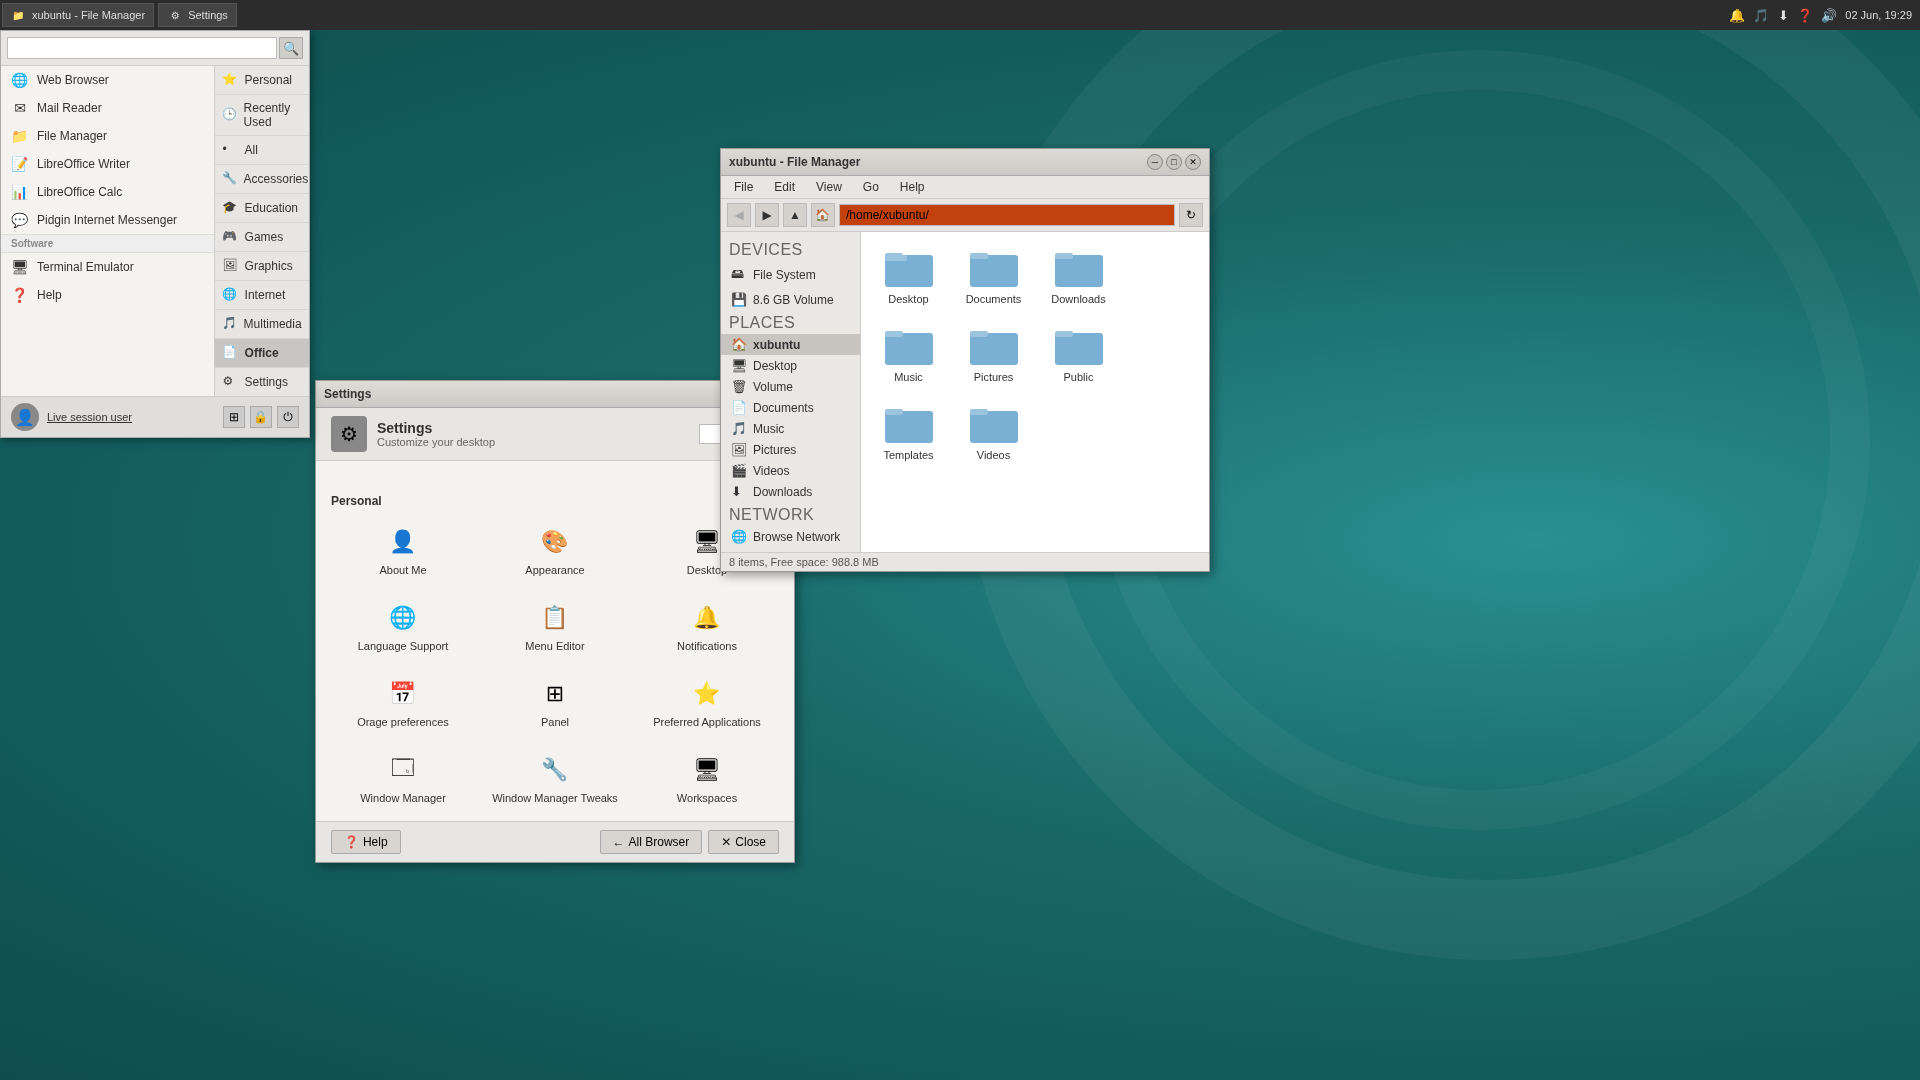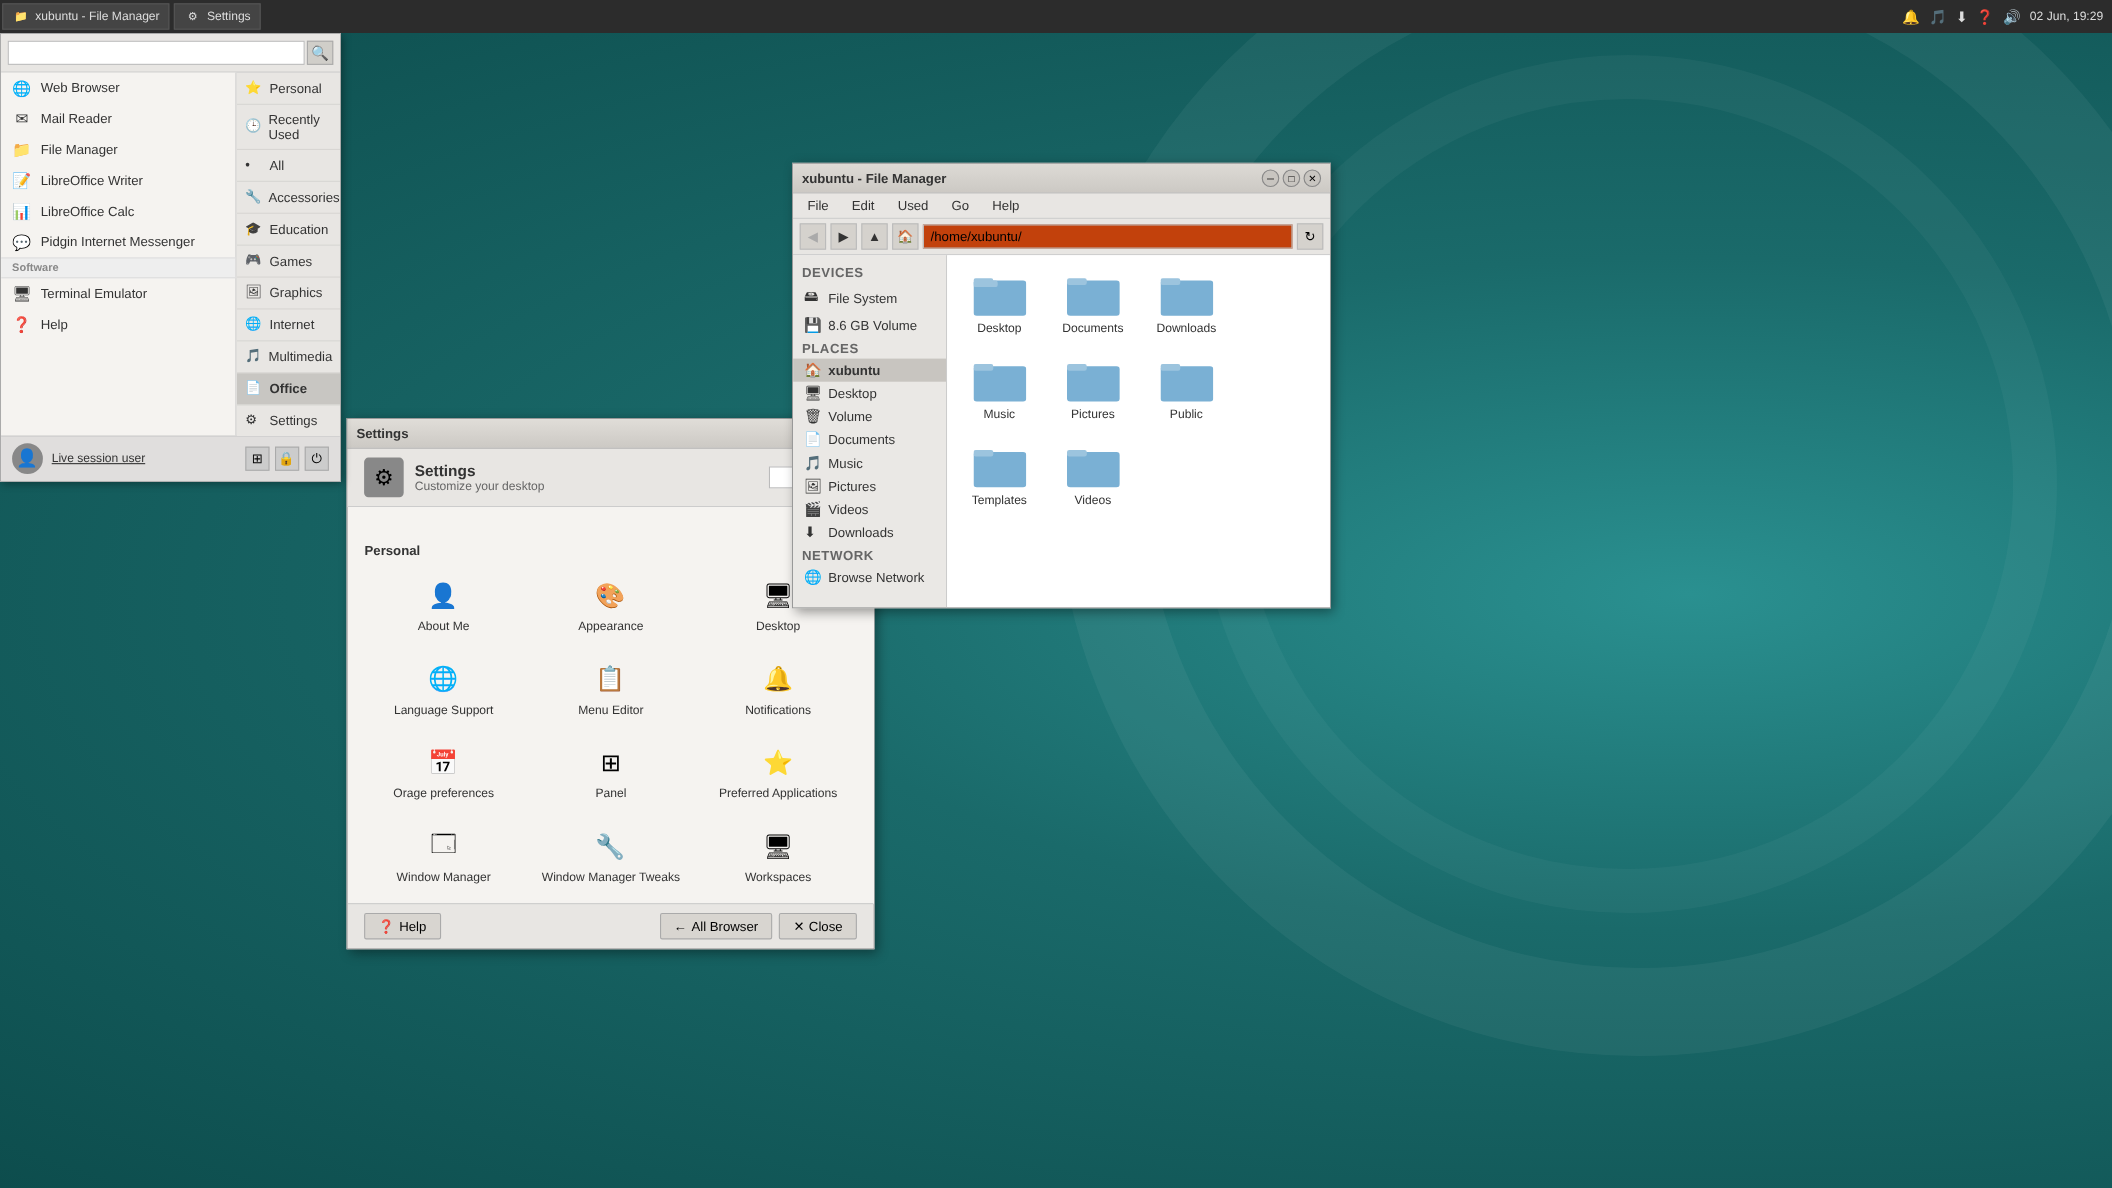--- a/index.html
+++ b/index.html
@@ -441,22 +441,22 @@
       height: 320px;
     }
     .fm-sidebar {
       width: 140px;
       background: #eae8e5;
       border-right: 1px solid #ccc;
       overflow-y: auto;
       padding: 5px 0;
     }
     .fm-sidebar-section {
-      font-size: 12px;
-      font-weight: bold;
+      font-size: 16px;
+      font-weight: normal;
       color: #666;
       padding: 4px 8px 2px;
       text-transform: uppercase;
       letter-spacing: 0.5px;
     }
     .fm-sidebar-item {
       display: flex;
       align-items: center;
       gap: 6px;
       padding: 3px 10px;
@@ -746,21 +746,21 @@
     <span class="window-title">xubuntu - File Manager</span>
     <div class="window-controls">
       <div class="win-btn">─</div>
       <div class="win-btn">□</div>
       <div class="win-btn">✕</div>
     </div>
   </div>
   <div class="fm-menubar">
     <span class="fm-menu-item">File</span>
     <span class="fm-menu-item">Edit</span>
-    <span class="fm-menu-item">Used</span>
+    <span class="fm-menu-item">View</span>
     <span class="fm-menu-item">Go</span>
     <span class="fm-menu-item">Help</span>
   </div>
   <div class="fm-toolbar">
     <div class="fm-nav-btn disabled">◀</div>
     <div class="fm-nav-btn">▶</div>
     <div class="fm-nav-btn">▲</div>
     <div class="fm-nav-btn">🏠</div>
     <input class="fm-address" type="text" value="/home/xubuntu/" style="">
     <div class="fm-refresh">↻</div>
@@ -894,13 +894,16 @@
             <svg viewBox="0 0 48 42" xmlns="http://www.w3.org/2000/svg">
               <rect x="0" y="8" width="48" height="32" rx="3" fill="#7ab0d4"></rect>
               <rect x="0" y="6" width="18" height="6" rx="2" fill="#9cc4de"></rect>
             </svg>
           </div>
           <span class="fm-file-label">Videos</span>
         </div>
       </div>
     </div>
   </div>
+  <div class="fm-statusbar">
+    <span>8 items, Free space: 988.8 MB</span>
+  </div>
 </div>
 
 </body></html>

